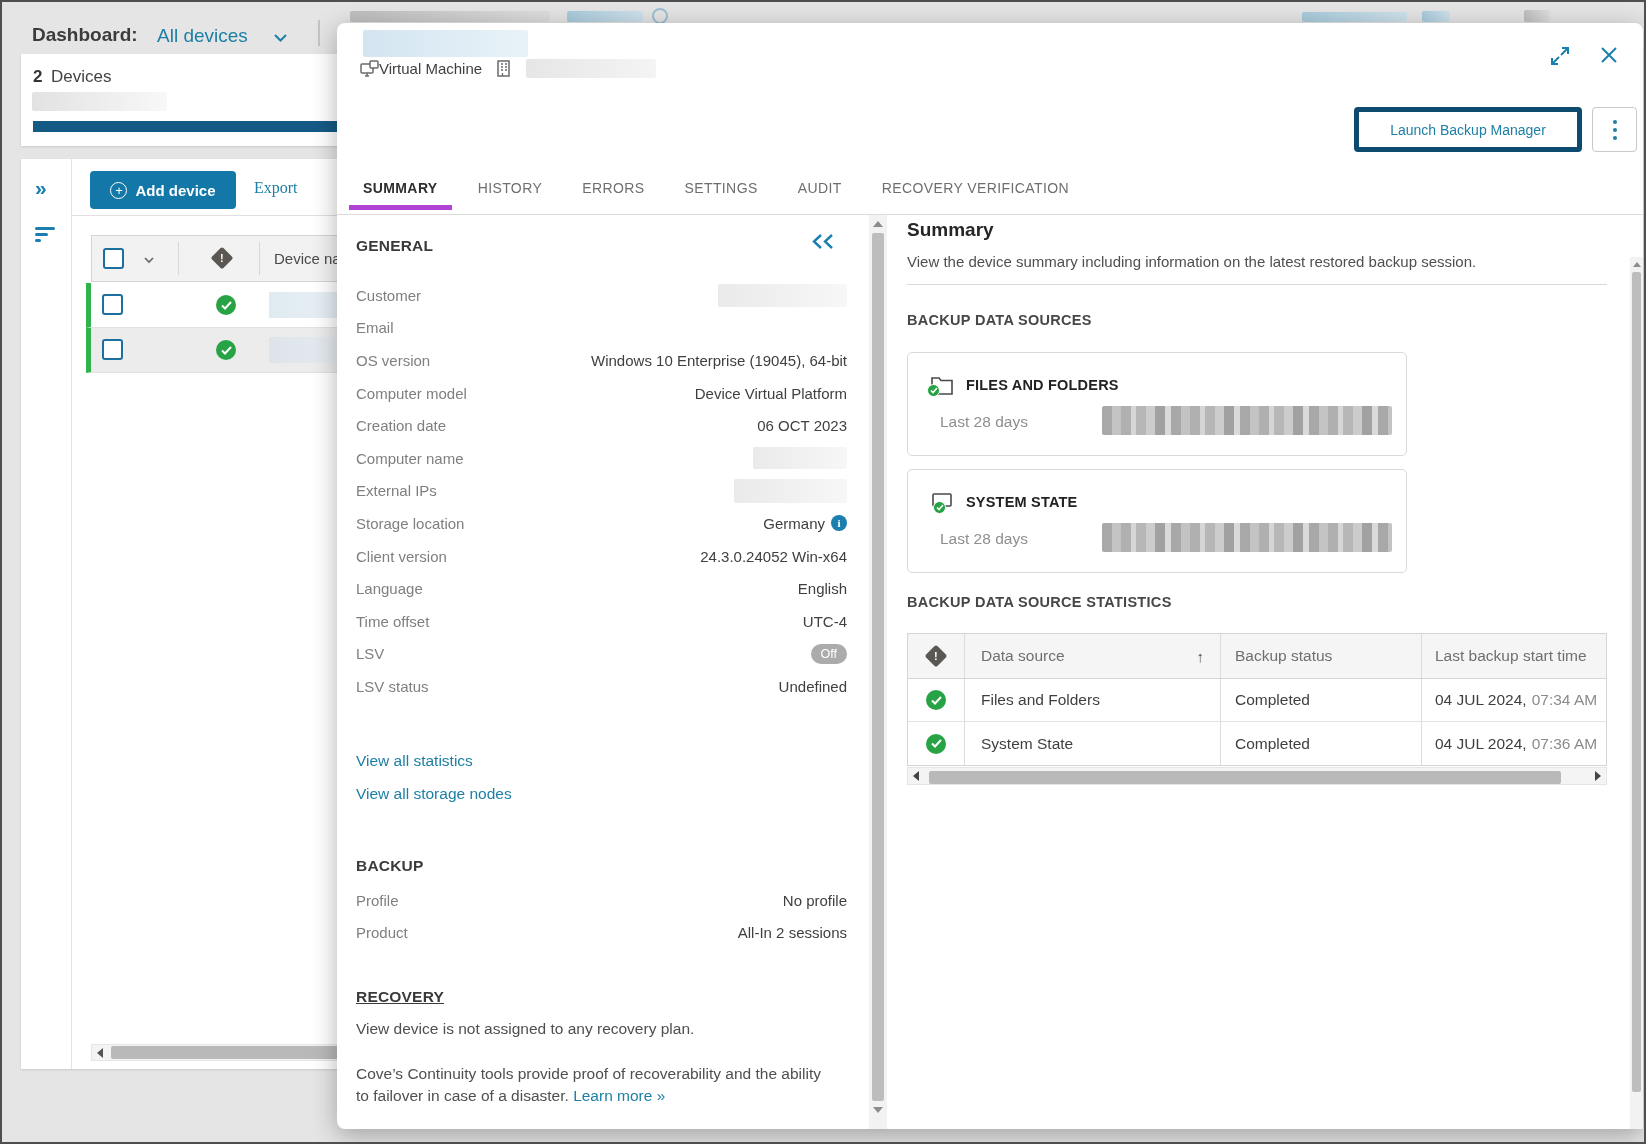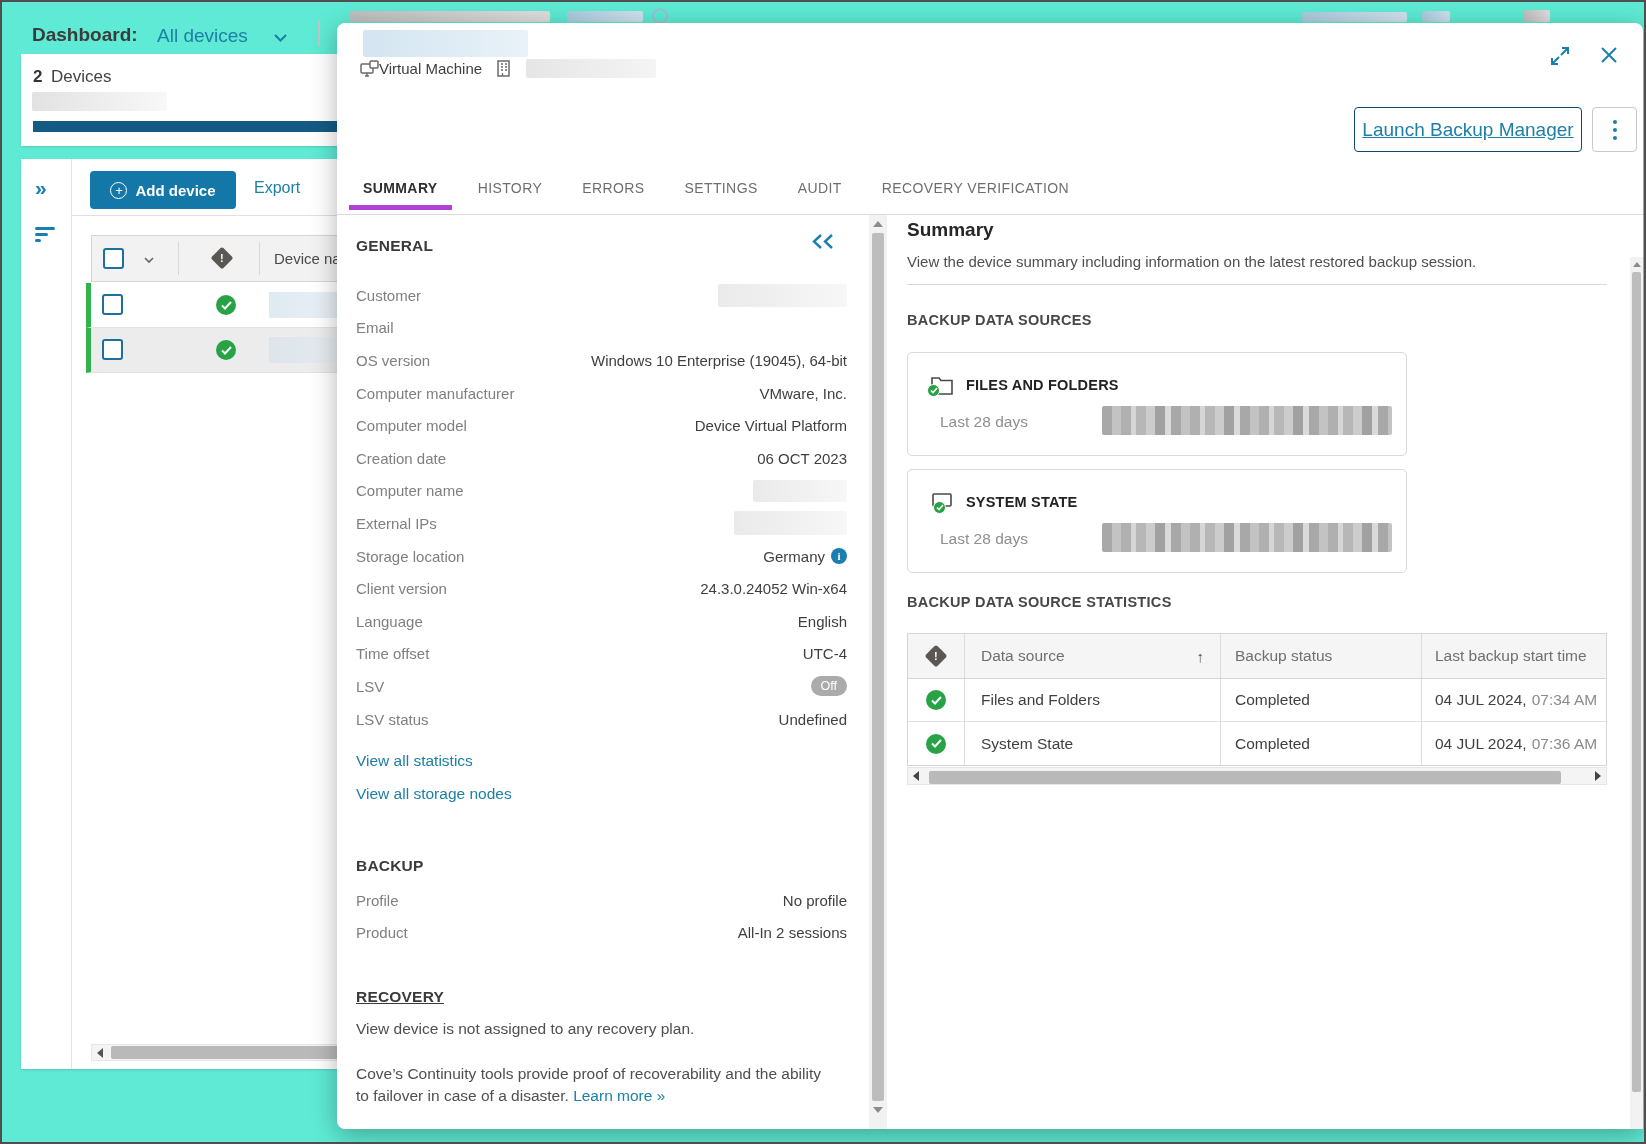--- a/index.html
+++ b/index.html
@@ -1,20 +1,20 @@
 <!DOCTYPE html>
 <html><head>
 <meta charset="utf-8">
 <style>
   * { margin:0; padding:0; box-sizing:border-box; }
   html,body { background:#9a9a9a; }
   body { font-family:"Liberation Sans", sans-serif; }
   #screen{
     position:relative; width:1646px; height:1144px; overflow:hidden;
-    background:#5eead4; border:2px solid #4f4f4f;
+    background:#e5e5e5; border:2px solid #4f4f4f;
   }
   .abs{ position:absolute; }
 
   
   .pg-title{ left:30px; top:22px; font-size:19px; font-weight:bold; color:#3b3b3b; }
   .pg-scope{ left:155px; top:23px; font-size:19px; color:#1d7fa5; cursor:pointer; }
   .pg-scope-chev{ left:272px; top:32px; }
   .pg-divider{ left:316px; top:18px; width:2px; height:26px; background:#c4c4c4; }
   .blur{ border-radius:2px; }
   .blur-dark{ background:linear-gradient(90deg,#bfbfbf,#dedede); }
@@ -34,21 +34,21 @@
   .filter-icon{ left:14px; top:68px; width:22px; height:16px; }
   .filter-icon i{ display:block; height:3px; background:#1a7fae; border-radius:2px; margin-bottom:3px; }
   .filter-icon i:nth-child(1){ width:20px; } .filter-icon i:nth-child(2){ width:13px; }
   .filter-icon i:nth-child(3){ width:6px; }
 
   .add-device-btn{ left:69px; top:12px; width:146px; height:38px; background:#1377a8; border:none; border-radius:4px;
     color:#fff; font-size:15px; font-weight:bold; display:flex; align-items:center; justify-content:center; gap:8px; cursor:pointer;
     font-family:"Liberation Sans",sans-serif; }
   .plus-circle{ width:17px; height:17px; border:1.6px solid #fff; border-radius:50%; display:flex; align-items:center; justify-content:center;
     font-size:13px; line-height:1; font-weight:normal; }
-  .export-btn{ left:233px; top:20px; font-size:16px; color:#1d7fa5; background:none; border:none; cursor:pointer; font-family:Liberation Sans, sans-serif; }
+  .export-btn{ left:233px; top:20px; font-size:16px; color:#1d7fa5; background:none; border:none; cursor:pointer; font-family:Liberation Serif, serif; }
   .toolbar-divider{ left:50px; top:56px; right:0; height:1px; background:#e0e0e0; }
 
   .dev-table-header{ left:70px; top:76px; right:0; height:47px; background:#f2f2f2;
     border-top:1px solid #d5d5d5; border-bottom:1px solid #d5d5d5; border-left:1px solid #d5d5d5; }
   .hdr-vline{ position:absolute; top:6px; bottom:6px; width:1px; background:#d8d8d8; }
   .checkbox{ width:21px; height:21px; border:2px solid #1d6f9f; border-radius:3px; background:#fff; cursor:pointer; }
   .chev-sm{ width:10px; height:10px; }
   .diamond{ width:16px; height:16px; background:#5b5753; transform:rotate(45deg); border-radius:2px;
     display:flex; align-items:center; justify-content:center; }
   .diamond span{ transform:rotate(-45deg); color:#fff; font-size:11px; font-weight:bold; }
@@ -71,22 +71,22 @@
   
   .modal{ left:335px; top:21px; width:1306px; height:1106px; background:#fff; border-radius:8px;
     box-shadow:0 6px 26px rgba(0,0,0,0.3); }
   .m-title-blur{ left:26px; top:7px; width:165px; height:27px; background:linear-gradient(90deg,#d3e5f1,#e9f2f8); }
   .m-type-row{ left:23px; top:36px; display:flex; align-items:center; }
   .m-type-label{ font-size:15px; color:#3f3f3f; }
   .m-cust-blur{ width:130px; height:19px; background:linear-gradient(90deg,#e6e6e6,#f4f4f4); margin-left:14px; }
   .icon-btn{ background:none; border:none; cursor:pointer; padding:0; }
   .m-expand{ left:1212px; top:22px; }
   .m-close{ left:1262px; top:22px; }
-  .launch-btn{ left:1017px; top:84px; width:228px; height:45px; background:#fff; border:1px solid #0c4a6e; border-radius:4px;
-    color:#1d7fa5; font-size:19px; cursor:pointer; font-family:"Liberation Sans",sans-serif;text-decoration:underline; }
+  .launch-btn{ left:1017px; top:84px; width:228px; height:45px; background:#fff; border:5px solid #0c4a6e; border-radius:4px;
+    color:#1d7fa5; font-size:14px; cursor:pointer; font-family:"Liberation Sans",sans-serif; }
   .kebab-btn{ left:1255px; top:84px; width:45px; height:45px; background:#fff; border:1px solid #c9c9c9; border-radius:4px;
     cursor:pointer; display:flex; flex-direction:column; align-items:center; justify-content:center; gap:4px; }
   .kebab-btn i{ width:4px; height:4px; border-radius:50%; background:#1d7fa5; }
 
   .tabs{ left:26px; top:157px; display:flex; gap:40px; }
   .tab{ font-size:14px; letter-spacing:0.4px; color:#6e6e6e; padding-bottom:14px; cursor:pointer; position:relative; }
   .tab.active{ color:#2f2f2f; font-weight:bold; }
   .tab.active::after{ content:""; position:absolute; left:-14px; right:-14px; bottom:0; height:5px; background:#b042d6; }
   .tabs-divider{ left:0; top:191px; width:1306px; height:1px; background:#dcdcdc; }
 
@@ -303,24 +303,20 @@
       </div>
       <div class="frow">
         <span class="flabel">Email</span>
         <span class="fvalue"></span>
       </div>
       <div class="frow">
         <span class="flabel">OS version</span>
         <span class="fvalue">Windows 10 Enterprise (19045), 64-bit</span>
       </div>
       <div class="frow">
-        <span class="flabel">Computer manufacturer</span>
-        <span class="fvalue">VMware, Inc.</span>
-      </div>
-      <div class="frow">
         <span class="flabel">Computer model</span>
         <span class="fvalue">Device Virtual Platform</span>
       </div>
       <div class="frow">
         <span class="flabel">Creation date</span>
         <span class="fvalue">06 OCT 2023</span>
       </div>
       <div class="frow">
         <span class="flabel">Computer name</span>
         <span class="fvalue">

